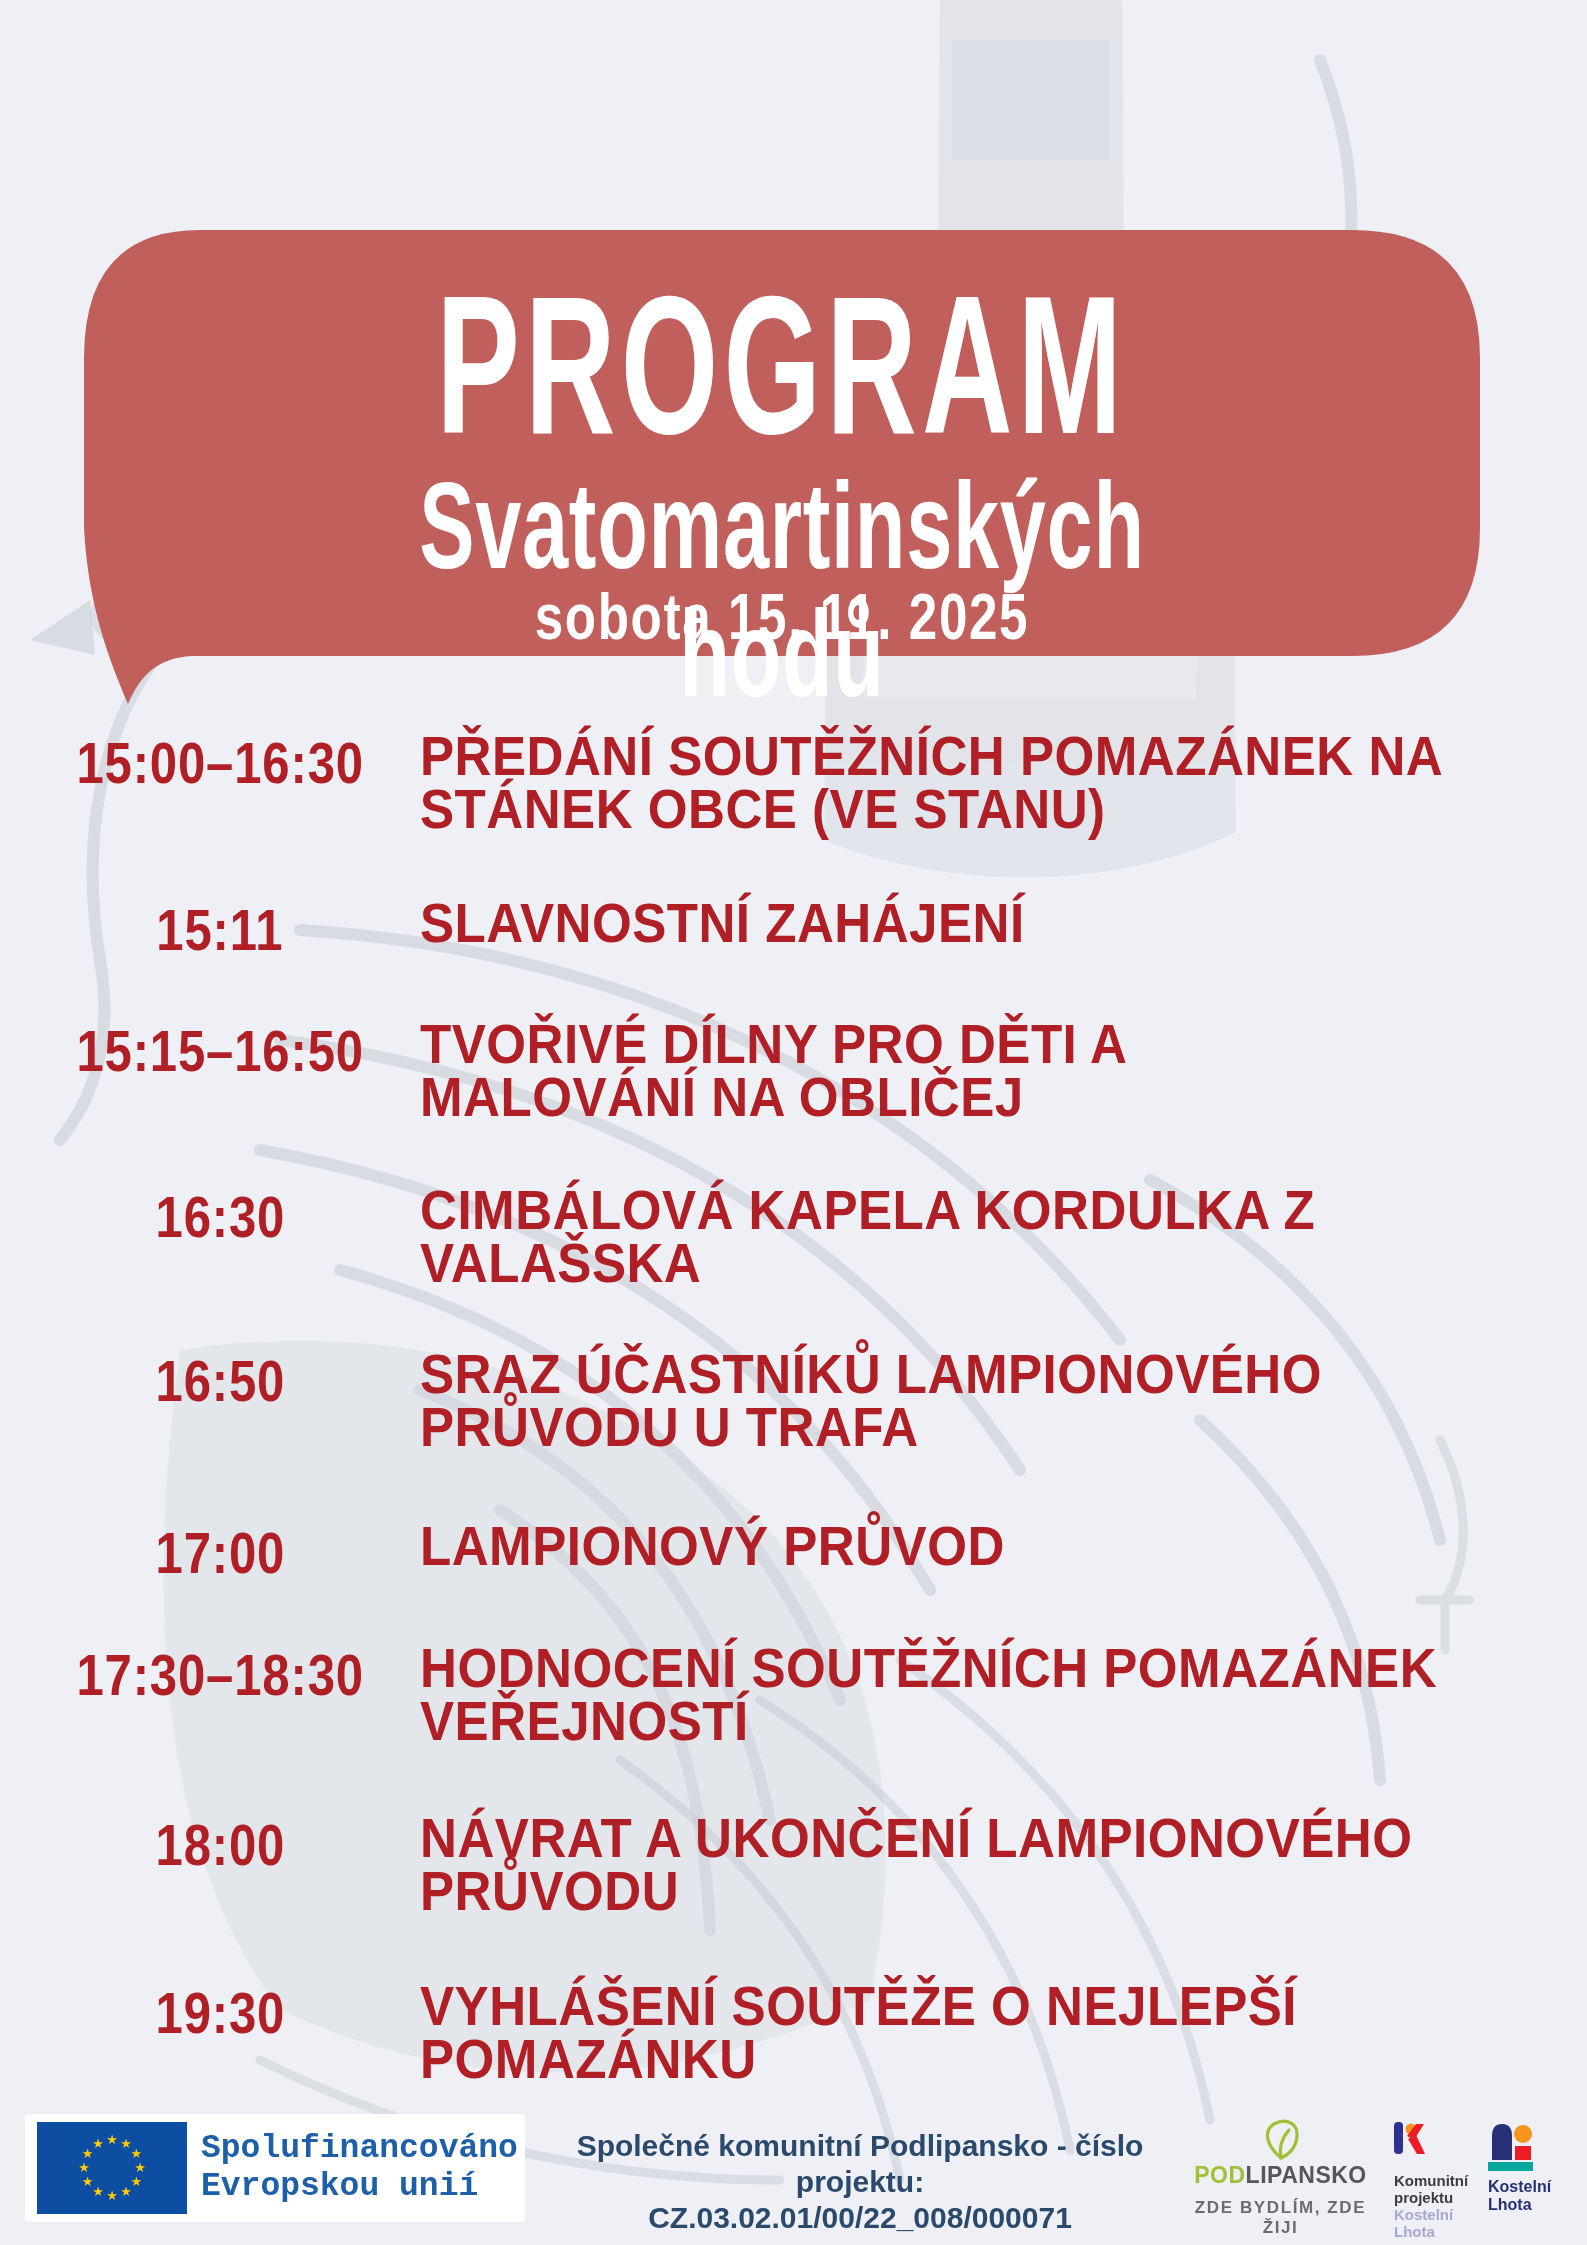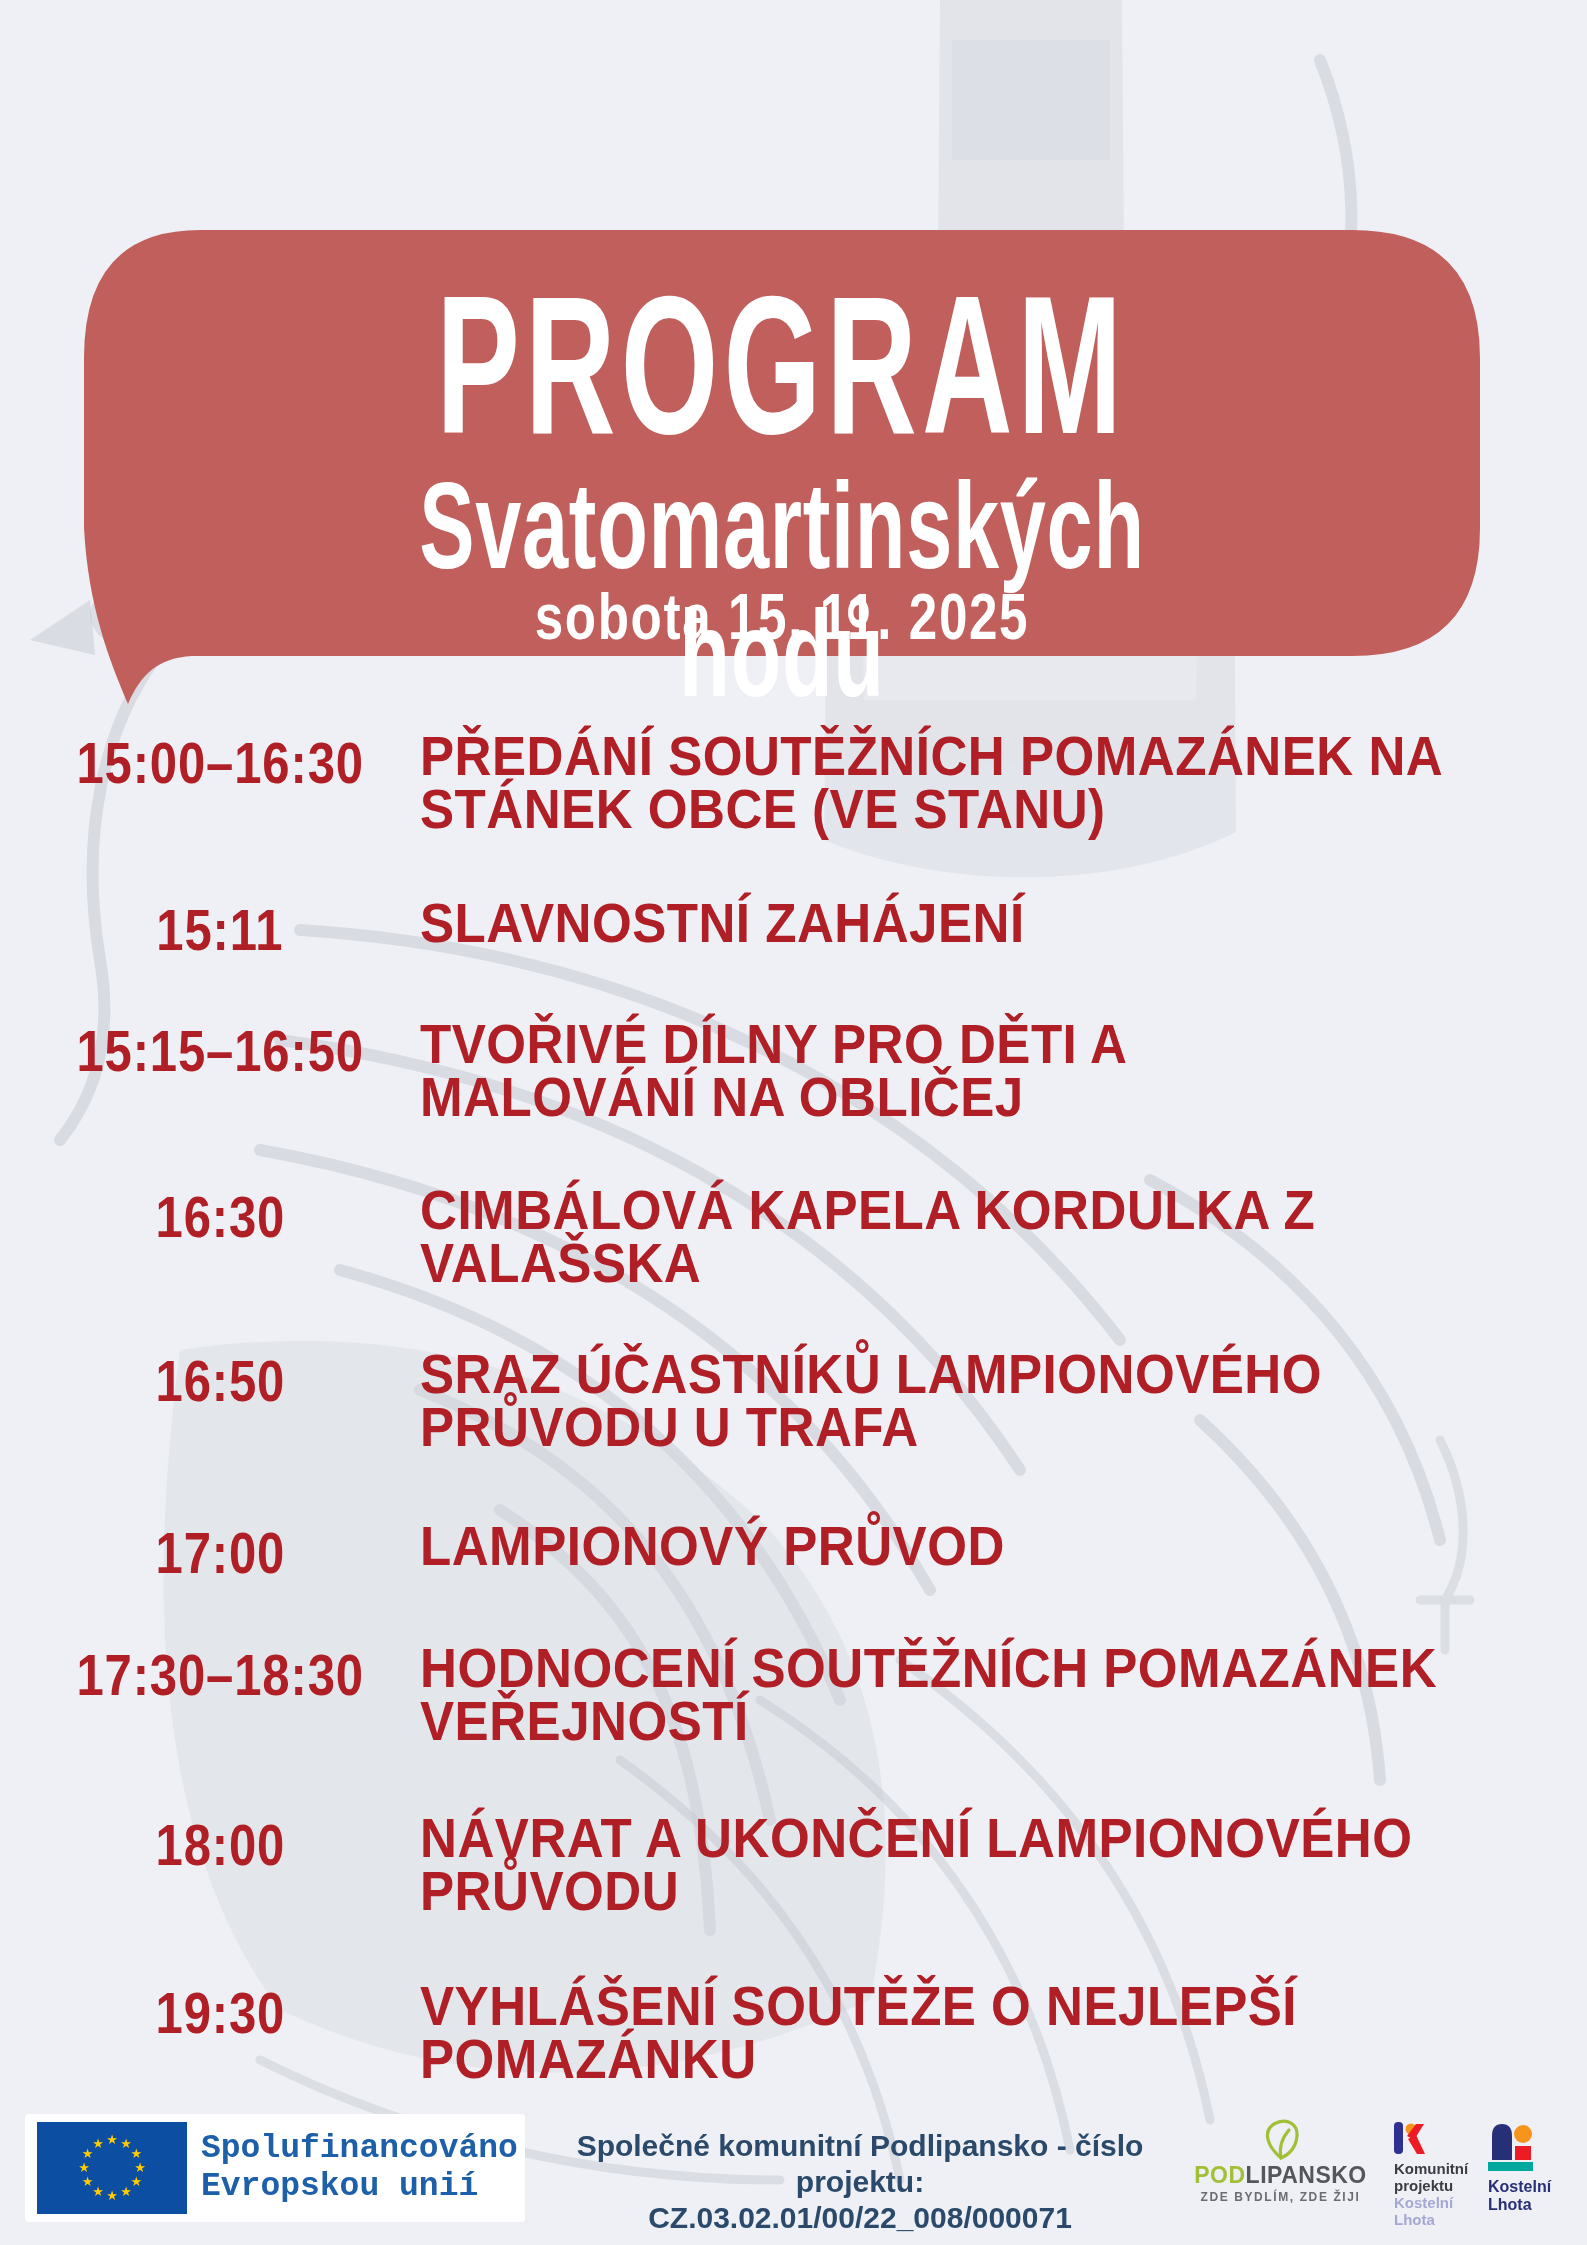--- a/index.html
+++ b/index.html
@@ -34,23 +34,23 @@
             border-radius:4px;display:flex;align-items:center;}
   .eu-flag{margin-left:12px;flex:0 0 150px;}
   .eu-text{margin-left:14px;color:#1d5fa8;font-weight:bold;font-size:33px;line-height:38px;font-family:Liberation Mono, monospace;}
   .project{position:absolute;left:528px;top:2128px;width:664px;text-align:center;color:#2b4a6b;
            font-weight:bold;font-size:30px;line-height:36px;}
   .podl{position:absolute;left:1188px;top:2114px;width:185px;text-align:center;}
   .podl .leaf{margin:0 auto;}
   .podl-name{font-size:23px;font-weight:bold;letter-spacing:0.5px;line-height:26px;}
   .podl-pod{color:#a2c037;}
   .podl-rest{color:#55565a;}
-  .podl-tag{font-size:12px;color:#6b6c70;letter-spacing:1.6px;font-weight:bold;margin-top:2px;}
+  .podl-tag{font-size:17px;color:#6b6c70;letter-spacing:1.6px;font-weight:bold;margin-top:10px;}
   .kc{position:absolute;left:1394px;top:2122px;width:120px;}
-  .kc-text{margin-top:4px;font-size:15px;line-height:17px;font-weight:bold;color:#3c3c44;}
+  .kc-text{margin-top:16px;font-size:15px;line-height:17px;font-weight:bold;color:#3c3c44;}
   .kc-text .lav{color:#a6a8d4;}
   .kl{position:absolute;left:1488px;top:2122px;width:90px;}
   .kl-text{margin-top:6px;font-size:16px;line-height:18px;font-weight:bold;color:#272f77;}
 </style>
 </head>
 <body>
 
 <div class="poster">
 
   <svg class="bg-sketch" width="1587" height="2245" viewBox="0 0 1587 2245">

